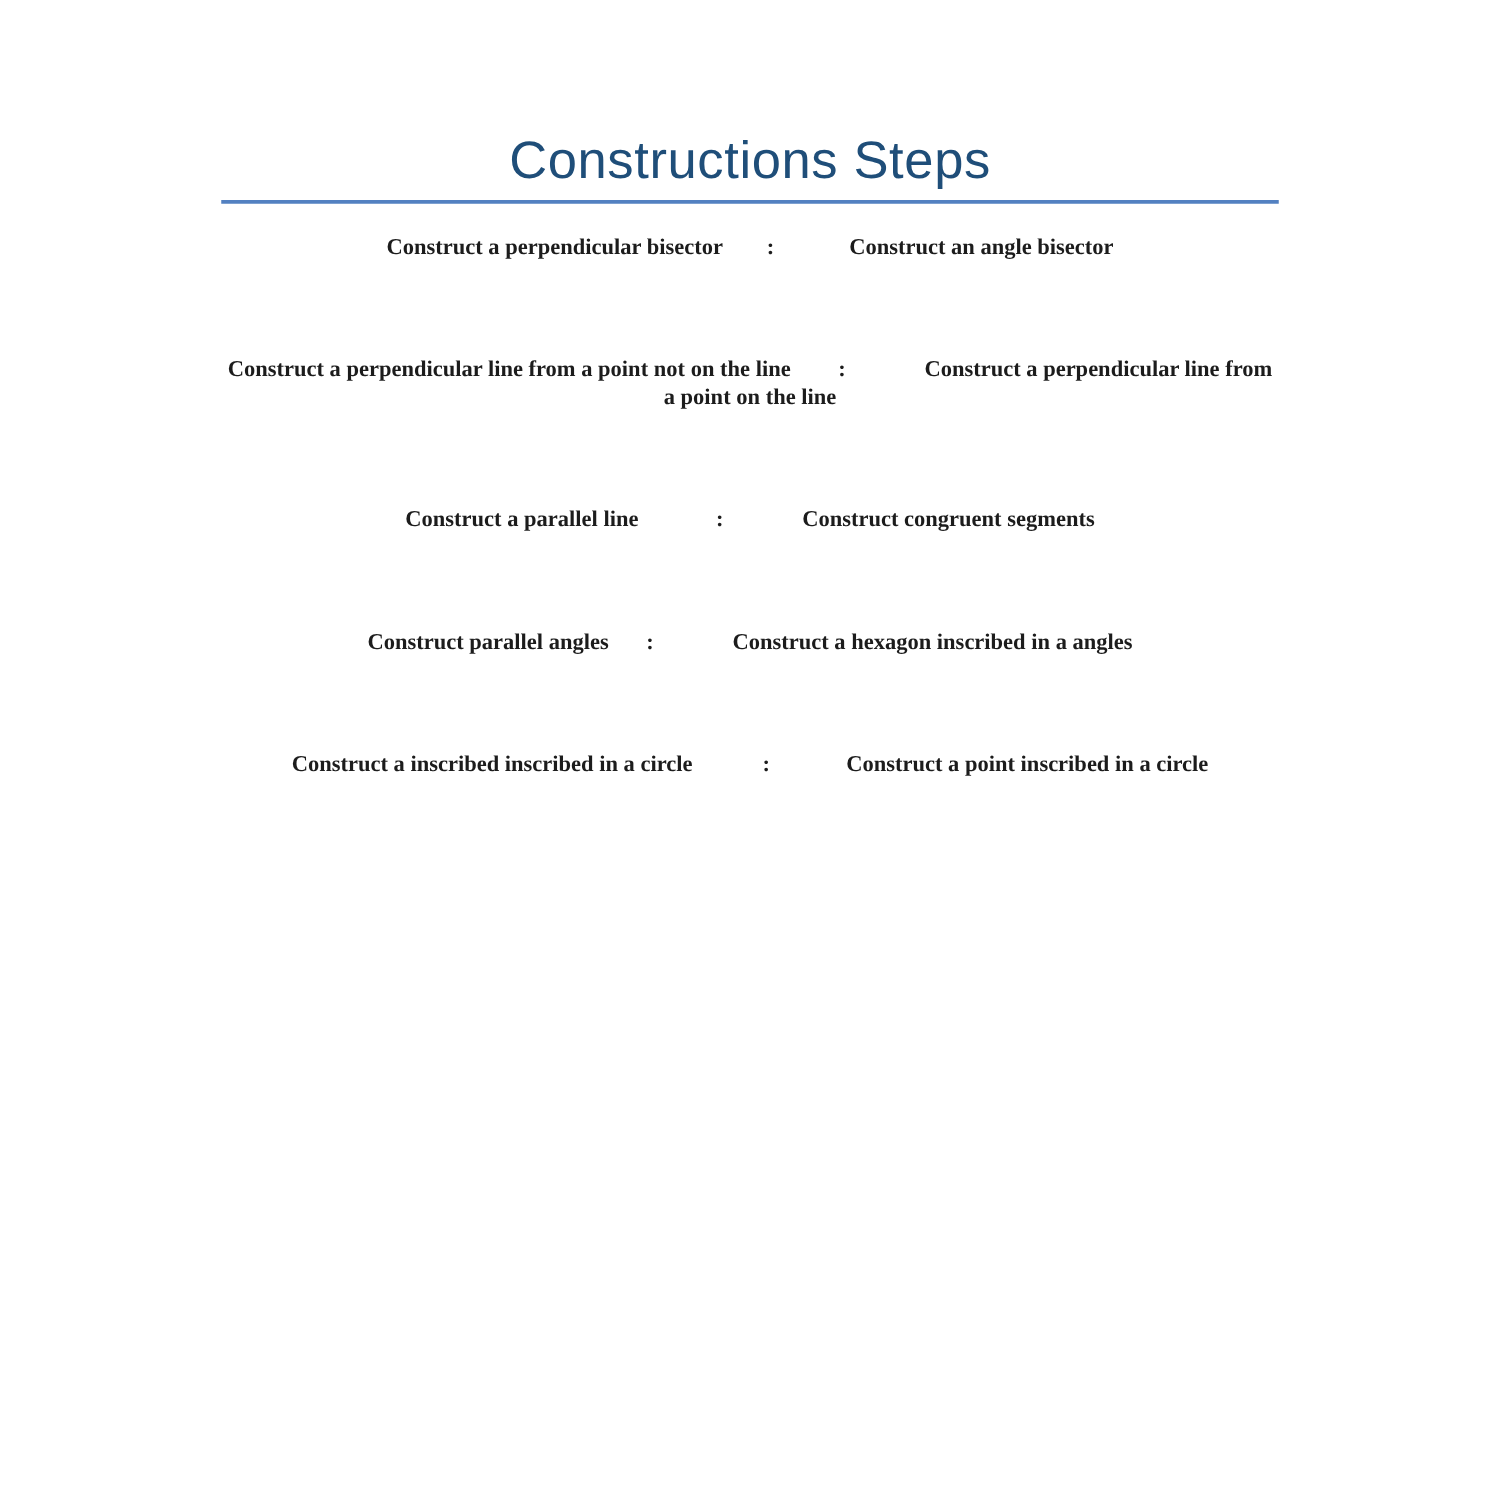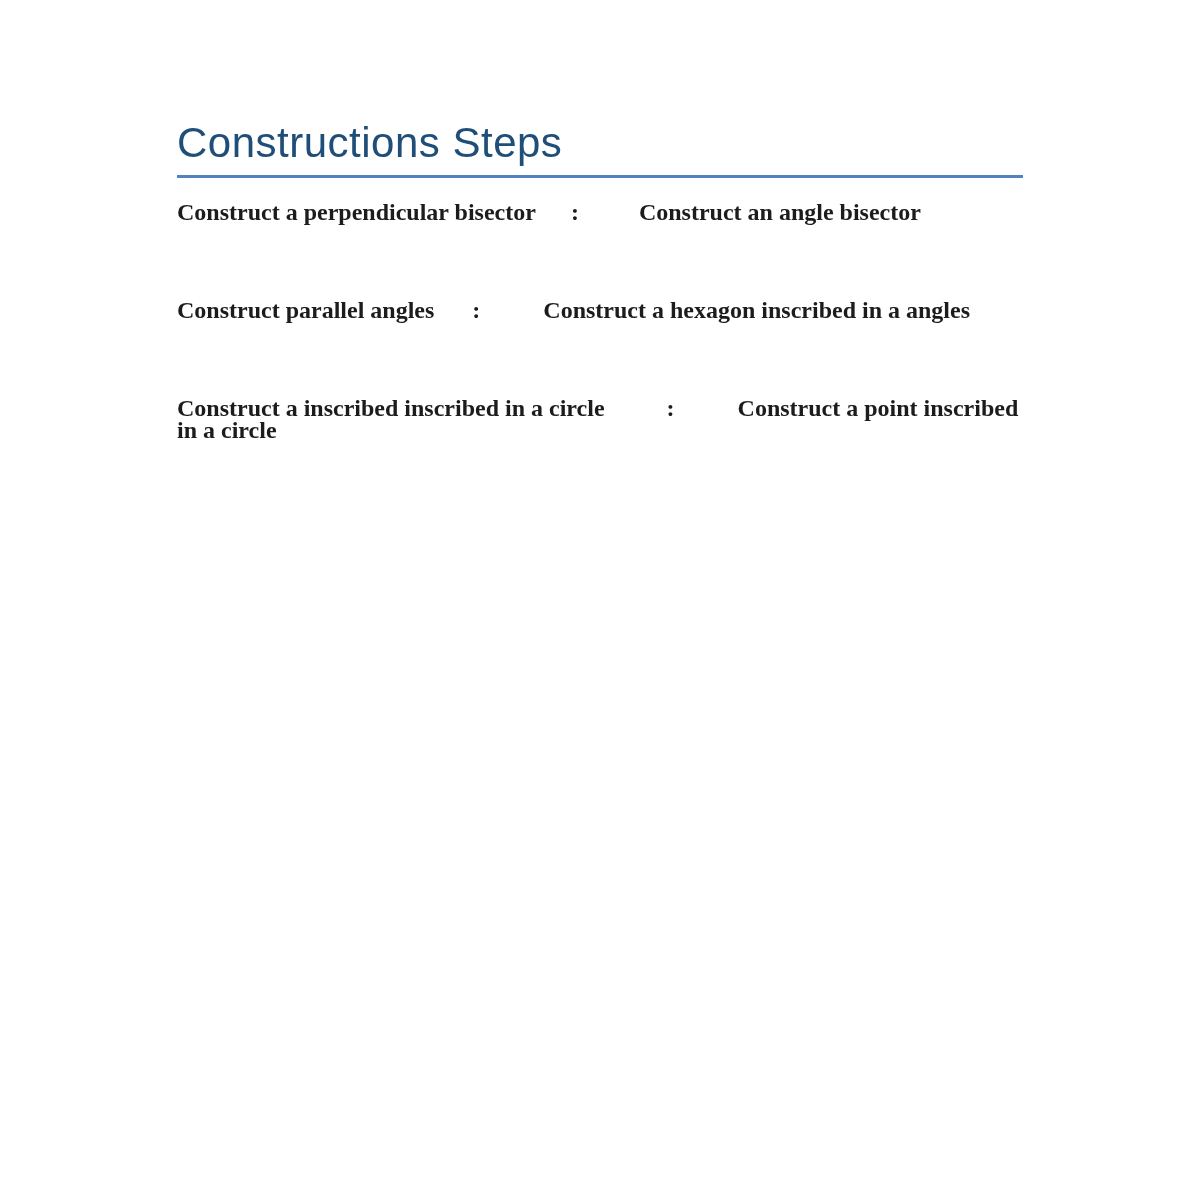--- a/index.html
+++ b/index.html
@@ -9,39 +9,40 @@
   }
   .canvas {
     position: relative;
     width: 1200px;
     height: 1200px;
     background: #ffffff;
     overflow: hidden;
   }
   .page-content {
     position: absolute;
-    top: 119px;
+    top: 104px;
     left: 177px;
     width: 846px;
+    text-align: center;
   }
   .doc-title {
     font-family: "Liberation Sans", "DejaVu Sans", sans-serif;
     font-weight: 400;
     font-size: 42px;
     line-height: 48px;
     letter-spacing: 0.5px;
     color: #1F4E79;
     margin: 0 0 23px 0;
     padding-bottom: 8px;
     border-bottom: 3px solid #5381C1;
   }
   .item {
     font-family: "Liberation Serif", "DejaVu Serif", serif;
     font-weight: 700;
-    font-size: 24px;
+    font-size: 18px;
     line-height: 22px;
     color: #1c1c1c;
     margin: 0 0 76px 0;
   }
   .gap {
     display: inline-block;
     height: 1px;
     vertical-align: baseline;
   }
   
@@ -59,20 +60,22 @@
 </head>
 <body>
 
 <div class="canvas">
   <div class="page-content">
 
     <h1 class="doc-title">Constructions Steps</h1>
 
     <p class="item"><span>Construct a perpendicular bisector</span><span class="gap gap-before"></span><span>:</span><span class="gap gap-after"></span><span>Construct an angle bisector</span></p>
 
+    <p class="item"><span>Construct a perpendicular line from a point not on the line</span><span class="gap gap-before"></span><span>:</span><span class="gap gap-after"></span><span>Construct a perpendicular line from a point on the line</span></p>
 
+    <p class="item"><span>Construct a parallel line</span><span class="gap gap-before"></span><span>:</span><span class="gap gap-after"></span><span>Construct congruent segments</span></p>
 
     <p class="item"><span>Construct parallel angles</span><span class="gap gap-before"></span><span>:</span><span class="gap gap-after"></span><span>Construct a hexagon inscribed in a angles</span></p>
 
     <p class="item"><span>Construct a inscribed inscribed in a circle</span><span class="gap gap-before"></span><span>:</span><span class="gap gap-after"></span><span>Construct a point inscribed in a circle</span></p>
 
   </div>
 </div>
 
 </body></html>

